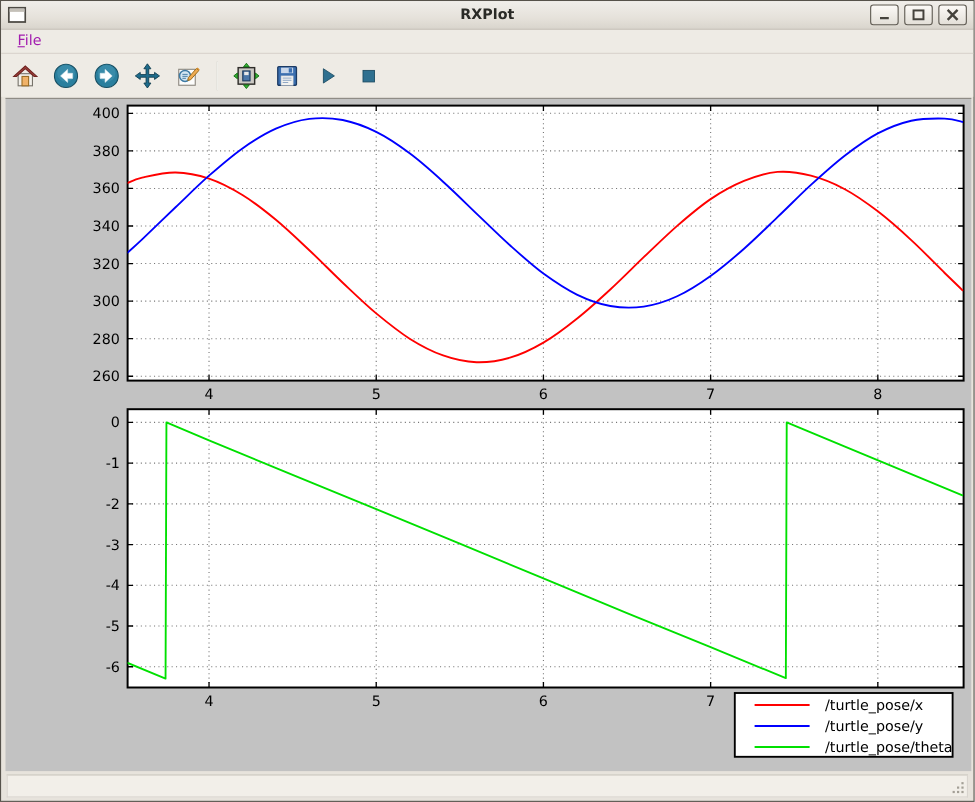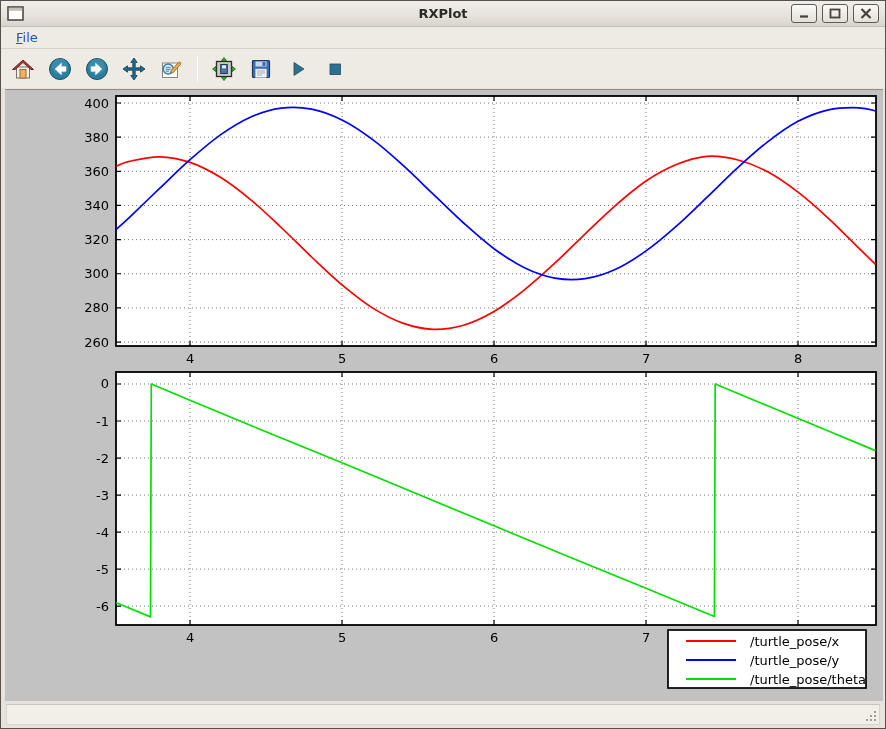--- a/index.html
+++ b/index.html
@@ -9,21 +9,21 @@
   .titlebar{position:relative;height:26px;background:linear-gradient(#f0eeea,#e6e2db 60%,#d9d5cd);
             border-bottom:1px solid #c2beb6;display:flex;align-items:center;padding:0 6px;}
   .app-icon{width:17px;height:15px;flex:0 0 auto;}
   .win-title{position:absolute;left:0;right:0;text-align:center;font-size:13px;font-weight:bold;color:#2a2a26;pointer-events:none;}
   .win-buttons{margin-left:auto;display:flex;gap:5px;z-index:2;}
   .win-btn{width:26px;height:19px;border:1px solid #5f5b53;border-radius:3px;
            background:linear-gradient(#fcfaf7,#e3dfd8);padding:0;display:flex;align-items:center;justify-content:center;cursor:default;}
   
   .menubar{height:22px;background:#eeebe5;display:flex;align-items:center;padding-left:8px;
            border-bottom:1px solid #d5d1c9;}
-  .menu-item{display:inline-block;font-size:13px;color:#1d4ed8;padding:2px 7px;}
+  .menu-item{display:inline-block;font-size:13px;color:#a21caf;padding:2px 7px;}
   .menu-item::first-letter{text-decoration:underline;}
   
   .toolbar{height:39px;background:#eeebe5;display:flex;align-items:center;padding-left:8px;gap:9px;}
   .tb{width:28px;height:30px;border:none;background:transparent;padding:0;display:flex;align-items:center;justify-content:center;}
   .tb svg{display:block;}
   .tb-sep{width:1px;height:26px;background:#b2aea6;border-right:1px solid #fbfaf7;margin:0 3px;}
   
   .figure{position:absolute;left:4px;top:88px;width:878px;height:612px;background:#c2c2c2;
           border-top:1px solid #8f8c86;}
   .figure svg{display:block;}

